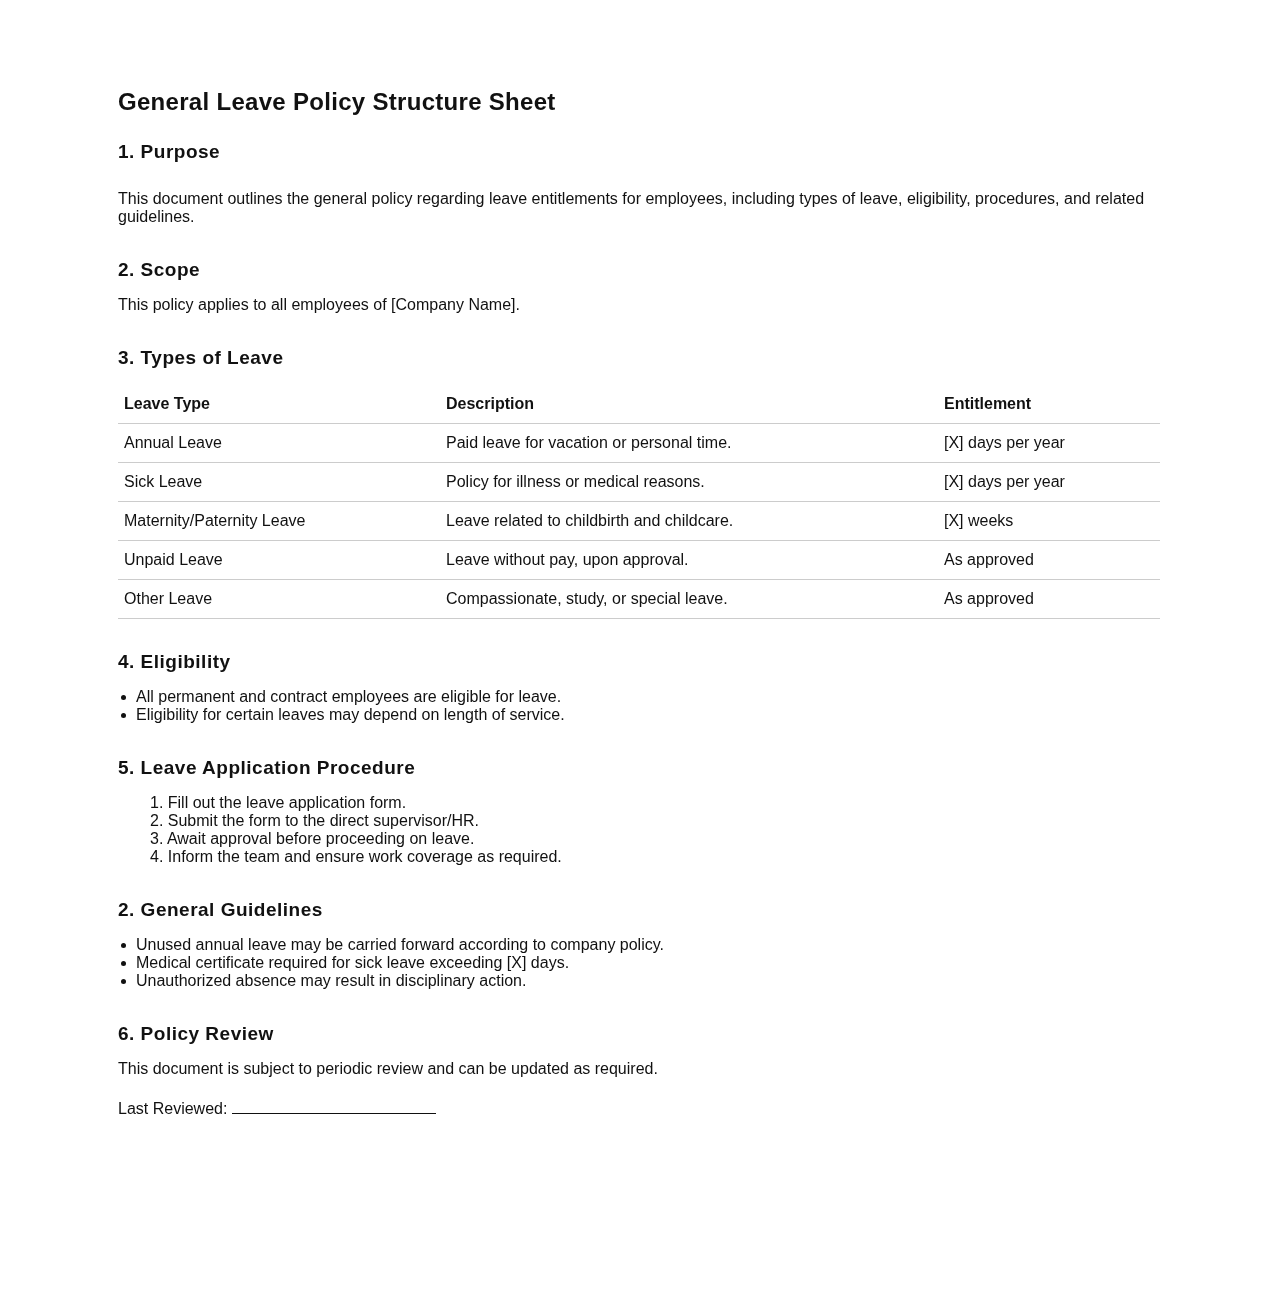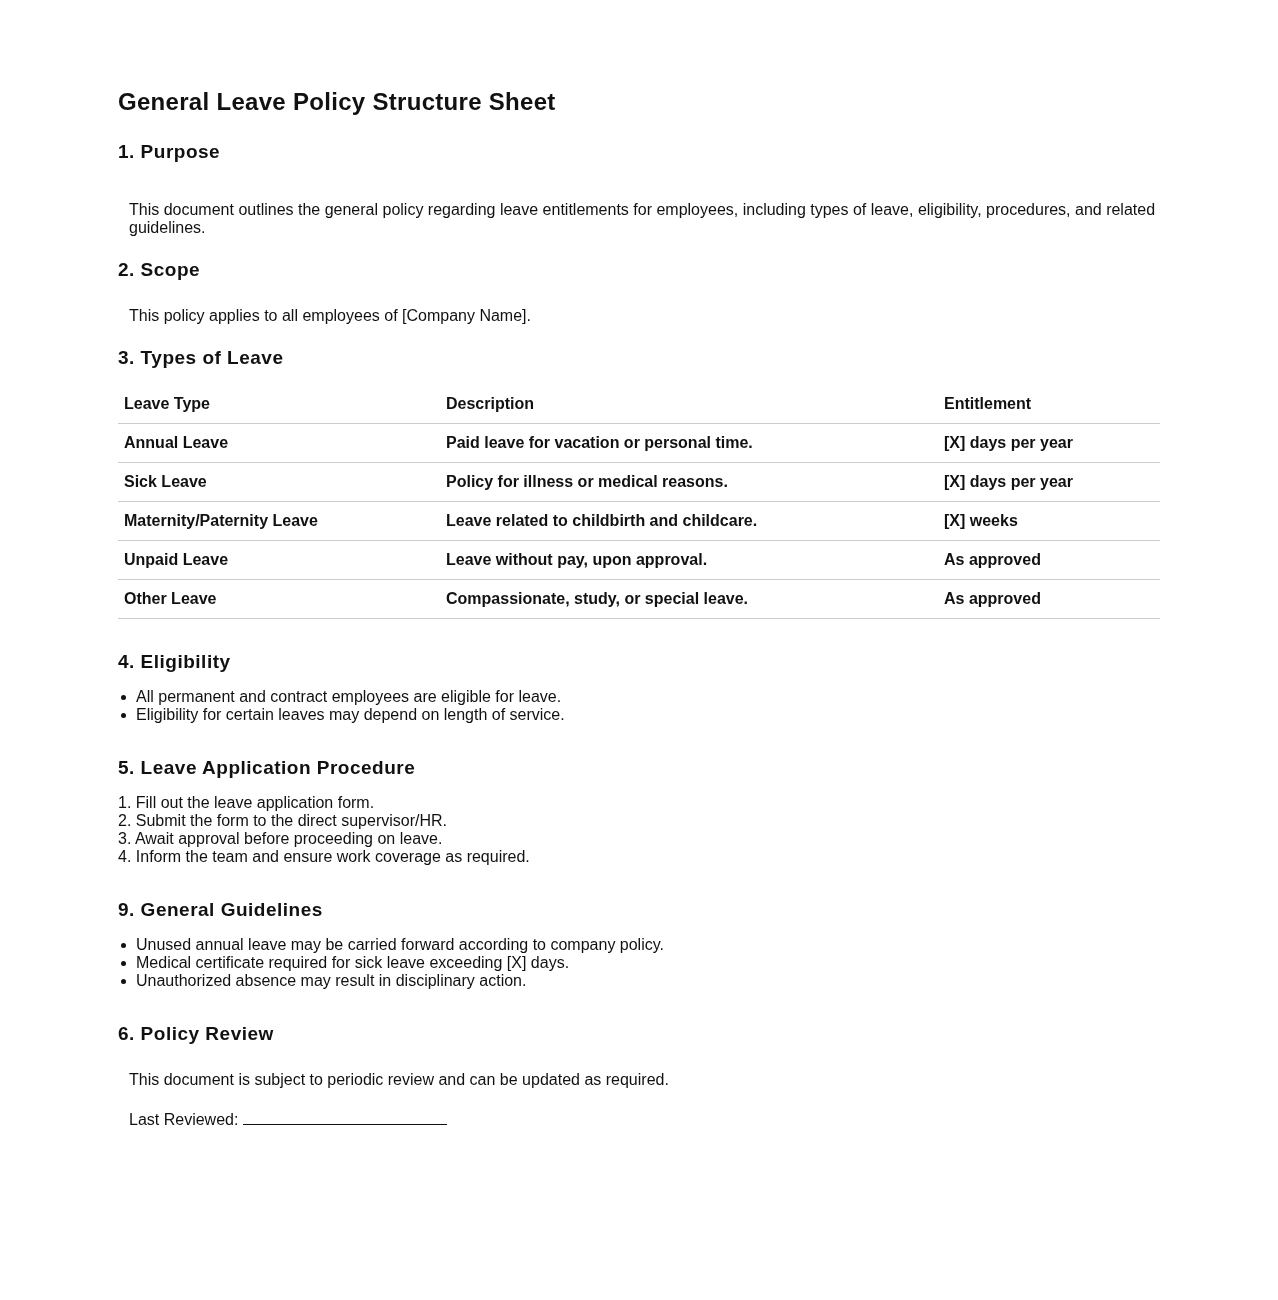--- a/index.html
+++ b/index.html
@@ -11,41 +11,40 @@
     .page { position: relative; padding: 0 118px; }
     h1 {
       position: absolute; left: 118px; top: 82px; margin: 0;
       font-size: 24px; font-weight: bold; letter-spacing: 0.3px; line-height: 40px;
     }
     h2 {
       position: absolute; left: 118px; margin: 0;
       font-size: 19px; font-weight: bold; letter-spacing: 0.5px; line-height: 24px;
     }
     .para {
-      position: absolute; left: 118px; width: 1042px; margin: 11px;
+      position: absolute; left: 118px; width: 1042px; margin: 0;
       font-size: 16px; line-height: 18px;
     }
     ul.bul, ol.num {
       position: absolute; left: 118px; margin: 0; padding: 0;
       font-size: 16px; line-height: 18px;
     }
     ul.bul li { list-style: none; position: relative; padding-left: 18px; }
     ul.bul li::before {
       content: ""; position: absolute; left: 3px; top: 7px;
       width: 5px; height: 5px; border-radius: 50%; background: #111;
     }
-    ol.num li { list-style: none; }
+    ol.num li { list-style: none; margin-left: 32px; }
     table {
       position: absolute; left: 118px; top: 384px; width: 1042px;
       border-collapse: collapse; font-size: 16px;
     }
     th, td {
       text-align: left; padding: 0 6px; height: 38px;
       border-bottom: 1px solid #cccccc;
-      font-weight: bold;
     }
     th { font-weight: bold; height: 39px; }
     th:nth-child(1), td:nth-child(1) { width: 310px; }
     th:nth-child(2), td:nth-child(2) { width: 486px; }
     .sig-line {
       display: inline-block; width: 204px; border-bottom: 1px solid #111; height: 15px; vertical-align: baseline;
     }
   </style>
 </head>
 <body>
@@ -104,21 +103,21 @@
   </ul>
 
   <h2 style="top:756px">5. Leave Application Procedure</h2>
   <ol class="num" style="top:794px">
     <li>1. Fill out the leave application form.</li>
     <li>2. Submit the form to the direct supervisor/HR.</li>
     <li>3. Await approval before proceeding on leave.</li>
     <li>4. Inform the team and ensure work coverage as required.</li>
   </ol>
 
-  <h2 style="top:898px">9. General Guidelines</h2>
+  <h2 style="top:898px">2. General Guidelines</h2>
   <ul class="bul" style="top:936px">
     <li>Unused annual leave may be carried forward according to company policy.</li>
     <li>Medical certificate required for sick leave exceeding [X] days.</li>
     <li>Unauthorized absence may result in disciplinary action.</li>
   </ul>
 
   <h2 style="top:1022px">6. Policy Review</h2>
   <p class="para" style="top:1060px">This document is subject to periodic review and can be updated as required.</p>
   <p class="para" style="top:1098px">
     <span>Last Reviewed:</span>

